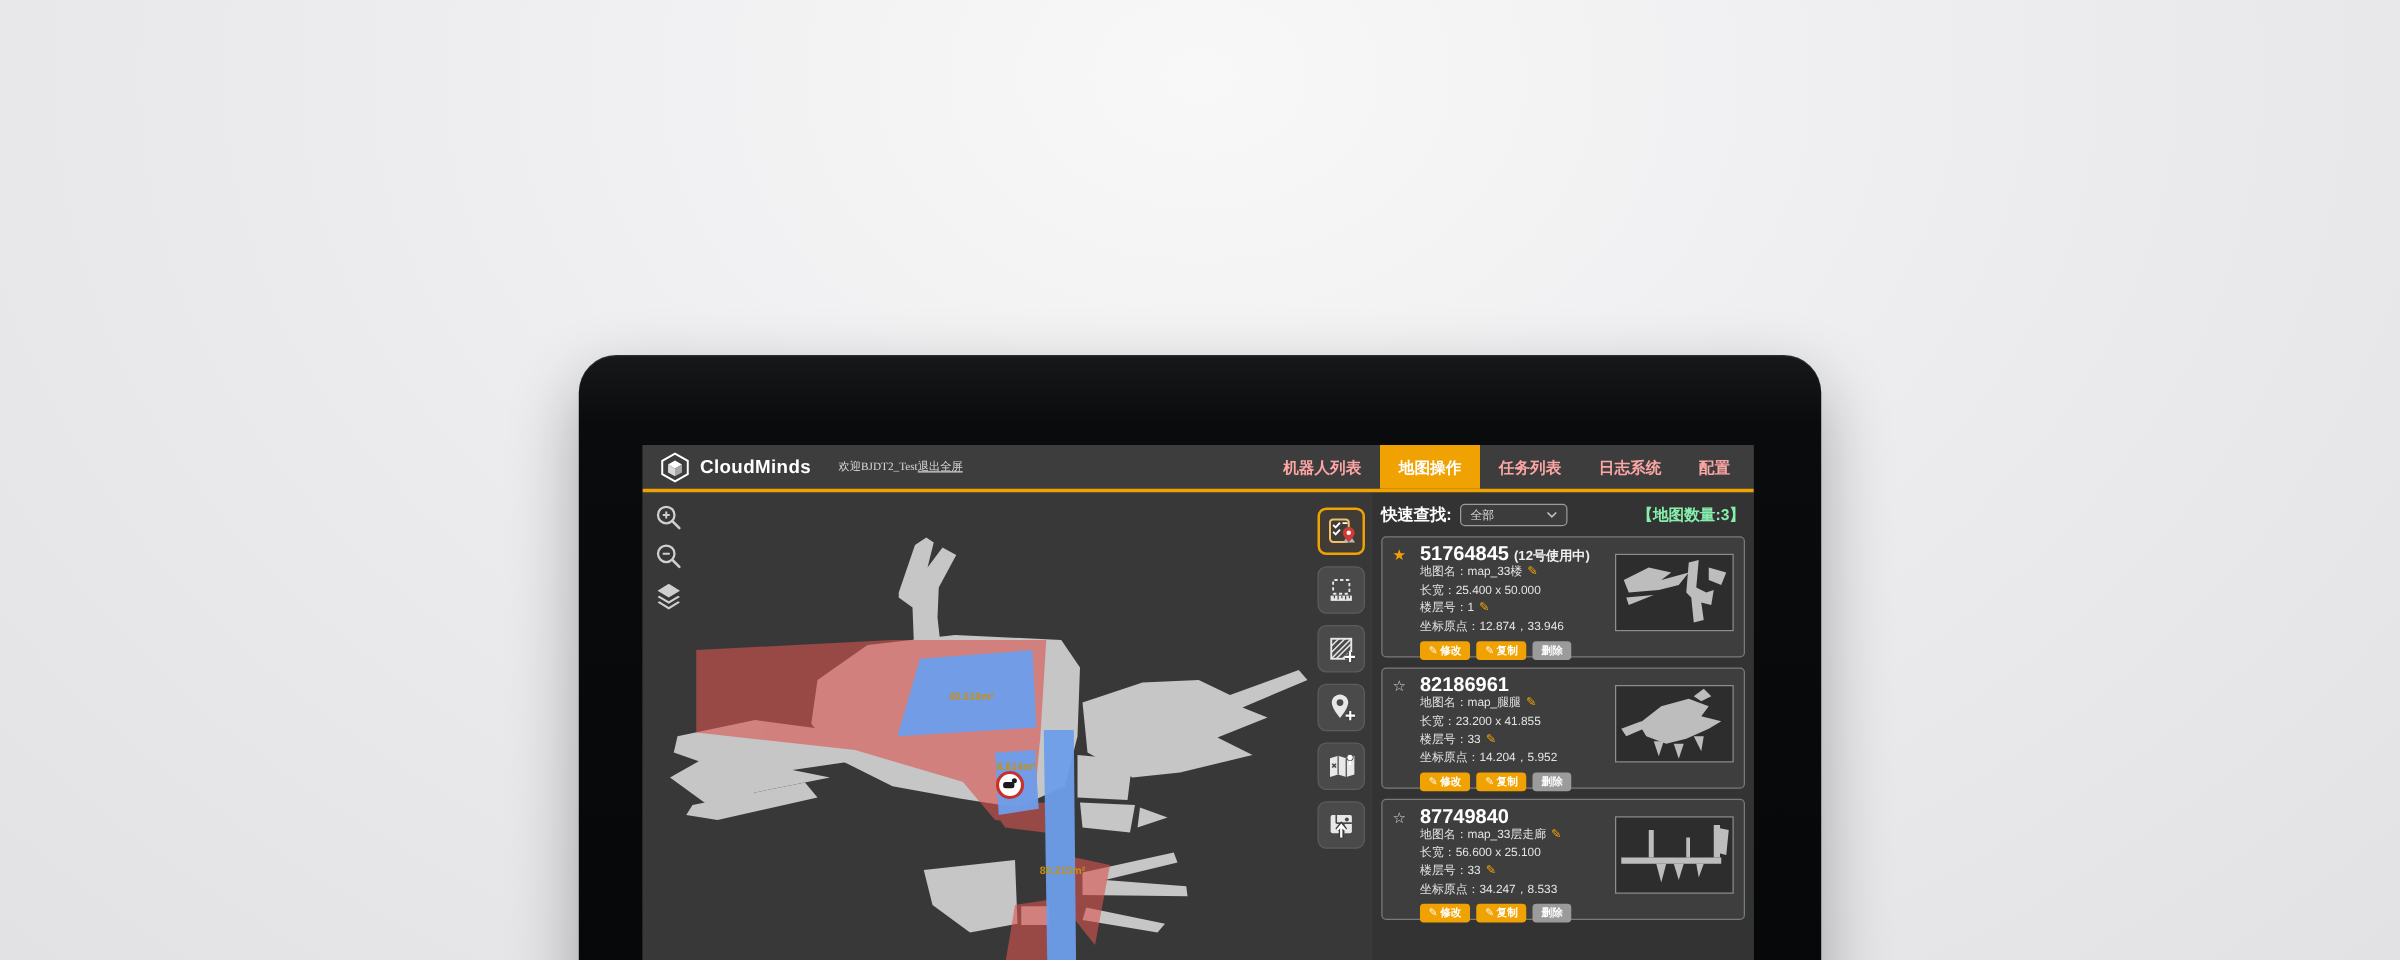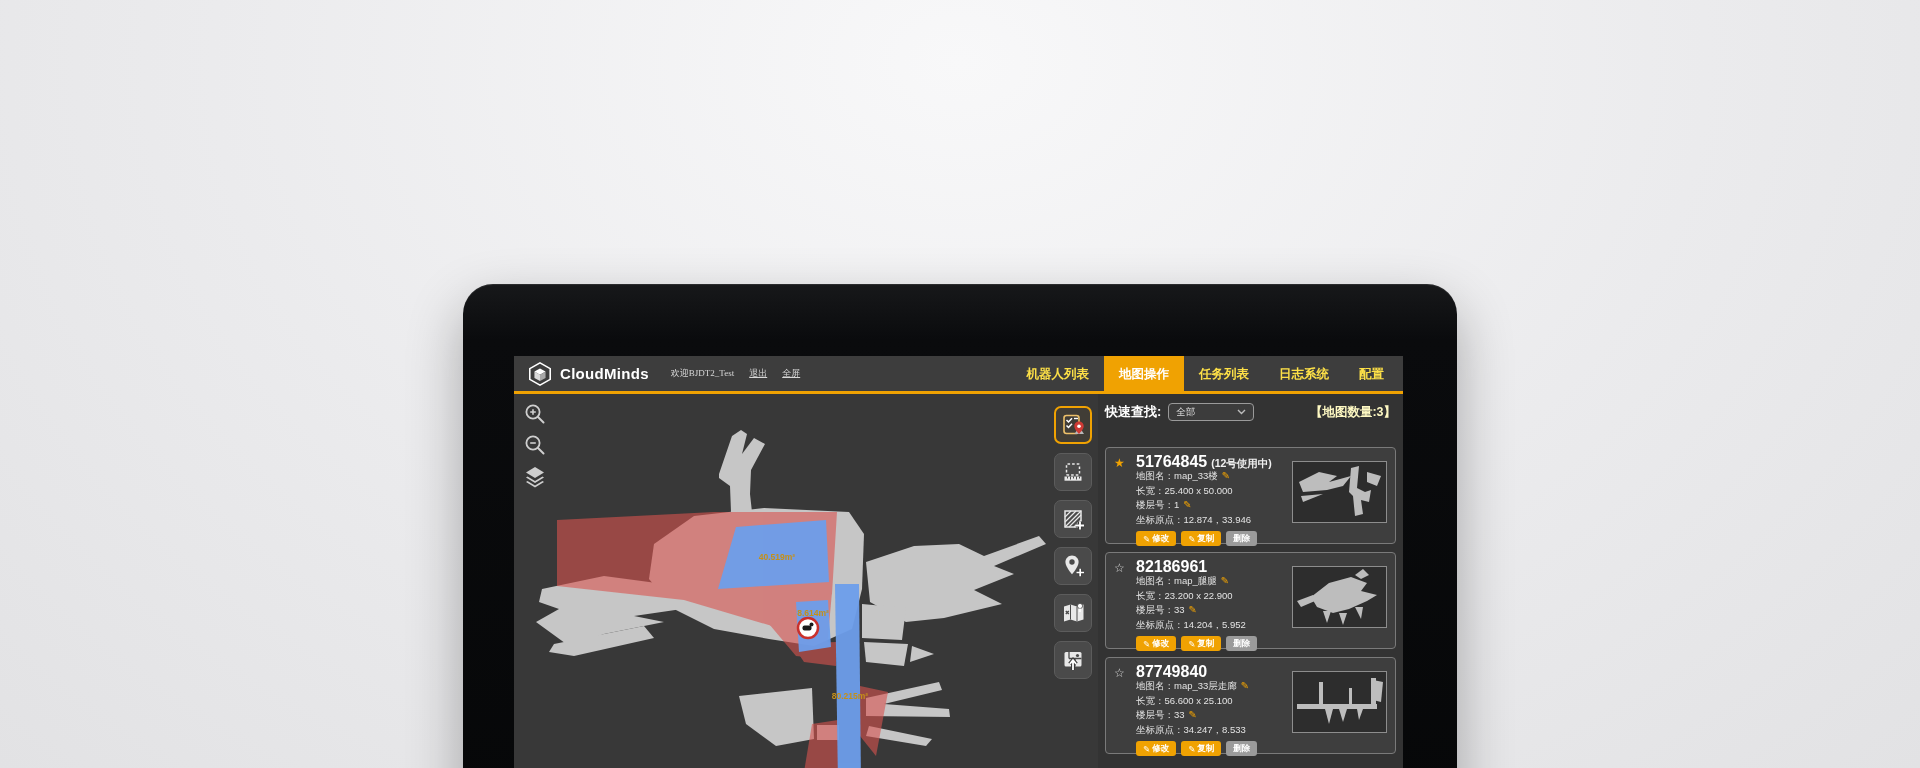--- a/index.html
+++ b/index.html
@@ -13,44 +13,44 @@
     border-radius:30px; box-shadow:0 22px 55px rgba(0,0,0,.30), inset 0 1px 1px rgba(255,255,255,.10); }
   .screen { position:absolute; left:514px; top:356px; width:889px; height:428px;
     background:#383838; overflow:hidden; display:flex; flex-direction:column; }
 
   
   .navbar { height:38px; min-height:38px; background:#3d3d3d; border-bottom:3px solid #f0a202;
     display:flex; align-items:center; }
   .brand { display:flex; align-items:center; margin-left:13px; gap:7px; }
   .brand-text { color:#fff; font-size:15px; font-weight:bold; letter-spacing:.3px; }
   .welcome { color:#d8d8d8; font-size:9px; margin-left:22px;font-family:Liberation Serif, serif; }
-  .nav-link { color:#d8d8d8; font-size:9px; margin-left:15px; text-decoration:underline; cursor:pointer; }
+  .nav-link { color:#d8d8d8; font-size:9px; text-decoration:underline; cursor:pointer; }
   .menu { margin-left:auto; display:flex; height:100%; margin-right:4px; }
-  .menu-item { padding:0 15px; line-height:37px; font-size:12.5px; font-weight:bold; color:#fde047; cursor:pointer; white-space:nowrap; }
+  .menu-item { padding:0 15px; line-height:37px; font-size:12.5px; font-weight:bold; color:#fca5a5; cursor:pointer; white-space:nowrap; }
   .menu-item.active { background:#f0a202; color:#fff; }
 
   
   .main { flex:1; display:flex; }
   .map-area { width:534px; position:relative; background:#383838; }
   .map-controls { position:absolute; left:9px; top:8px; z-index:5; display:flex; flex-direction:column; gap:7px; }
   .map-ctl { width:24px; height:24px; cursor:pointer; }
 
   .toolbar { width:50px; padding-top:12px; display:flex; flex-direction:column; align-items:center; gap:9px; background:#383838; }
   .tool-btn { width:38px; height:38px; background:#4a4a4a; border:1px solid #5c5c5c; border-radius:7px;
     display:flex; align-items:center; justify-content:center; cursor:pointer; }
   .tool-btn.active { border:2px solid #f0a202; background:#413d36; }
 
   
   .panel { width:305px; background:#333333; padding:7px 7px 0 7px; overflow:hidden; }
-  .panel-header { display:flex; align-items:center; height:22px; margin-bottom:24px; }
+  .panel-header { display:flex; align-items:center; height:22px; margin-bottom:6px; }
   .search-label { color:#fff; font-size:13px; font-weight:bold; white-space:nowrap; }
   .select { width:86px; height:18px; margin-left:7px; background:#3c3c3c; border:1px solid #9a9a9a;
     border-radius:4px; display:flex; align-items:center; justify-content:space-between; padding:0 7px;
     color:#dcdcdc; font-size:9.5px; cursor:pointer;gap:20px; }
-  .map-count { margin-left:auto; color:#fef9c3; font-size:12.5px; font-weight:bold; white-space:nowrap; }
+  .map-count { margin-left:auto; color:#86efac; font-size:12.5px; font-weight:bold; white-space:nowrap; }
 
   .card { position:relative; height:97px; border:1px solid #7a7a7a; border-radius:4px;
     background:#3e3e3e; margin-bottom:8px; padding:5px 8px; }
   .card-header { display:flex; align-items:baseline; height:16px; }
   .star { font-size:12px; color:#f0a202; width:22px; cursor:pointer; }
   .star.off { color:#d5d5d5; }
   .card-id { color:#fff; font-size:16px; font-weight:bold; }
   .card-suffix { color:#f0f0f0; font-size:10.5px; font-weight:bold; margin-left:4px; }
   .field { margin-left:22px; line-height:14.5px; font-size:9.5px; color:#e3e3e3; white-space:nowrap; }
   .pencil { color:#f0a202; font-size:10px; margin-left:4px; cursor:pointer; }
@@ -261,21 +261,21 @@
         </div>
       </div>
 
       <div class="card">
         <div class="card-header">
           <span class="star off">☆</span>
           <span class="card-id">82186961</span>
           <span class="card-suffix"></span>
         </div>
         <div class="field"><span>地图名：</span><span>map_腿腿</span><span class="pencil">✎</span></div>
-        <div class="field"><span>长宽：</span><span>23.200 x 22.900</span></div>
+        <div class="field"><span>长宽：</span><span>23.200 x 41.855</span></div>
         <div class="field"><span>楼层号：</span><span>33</span><span class="pencil">✎</span></div>
         <div class="field"><span>坐标原点：</span><span>14.204，5.952</span></div>
         <div class="actions">
           <button class="btn">
               <span class="pencil">✎</span>
               <span>修改</span>
             </button>
           <button class="btn">
               <span class="pencil">✎</span>
               <span>复制</span>

